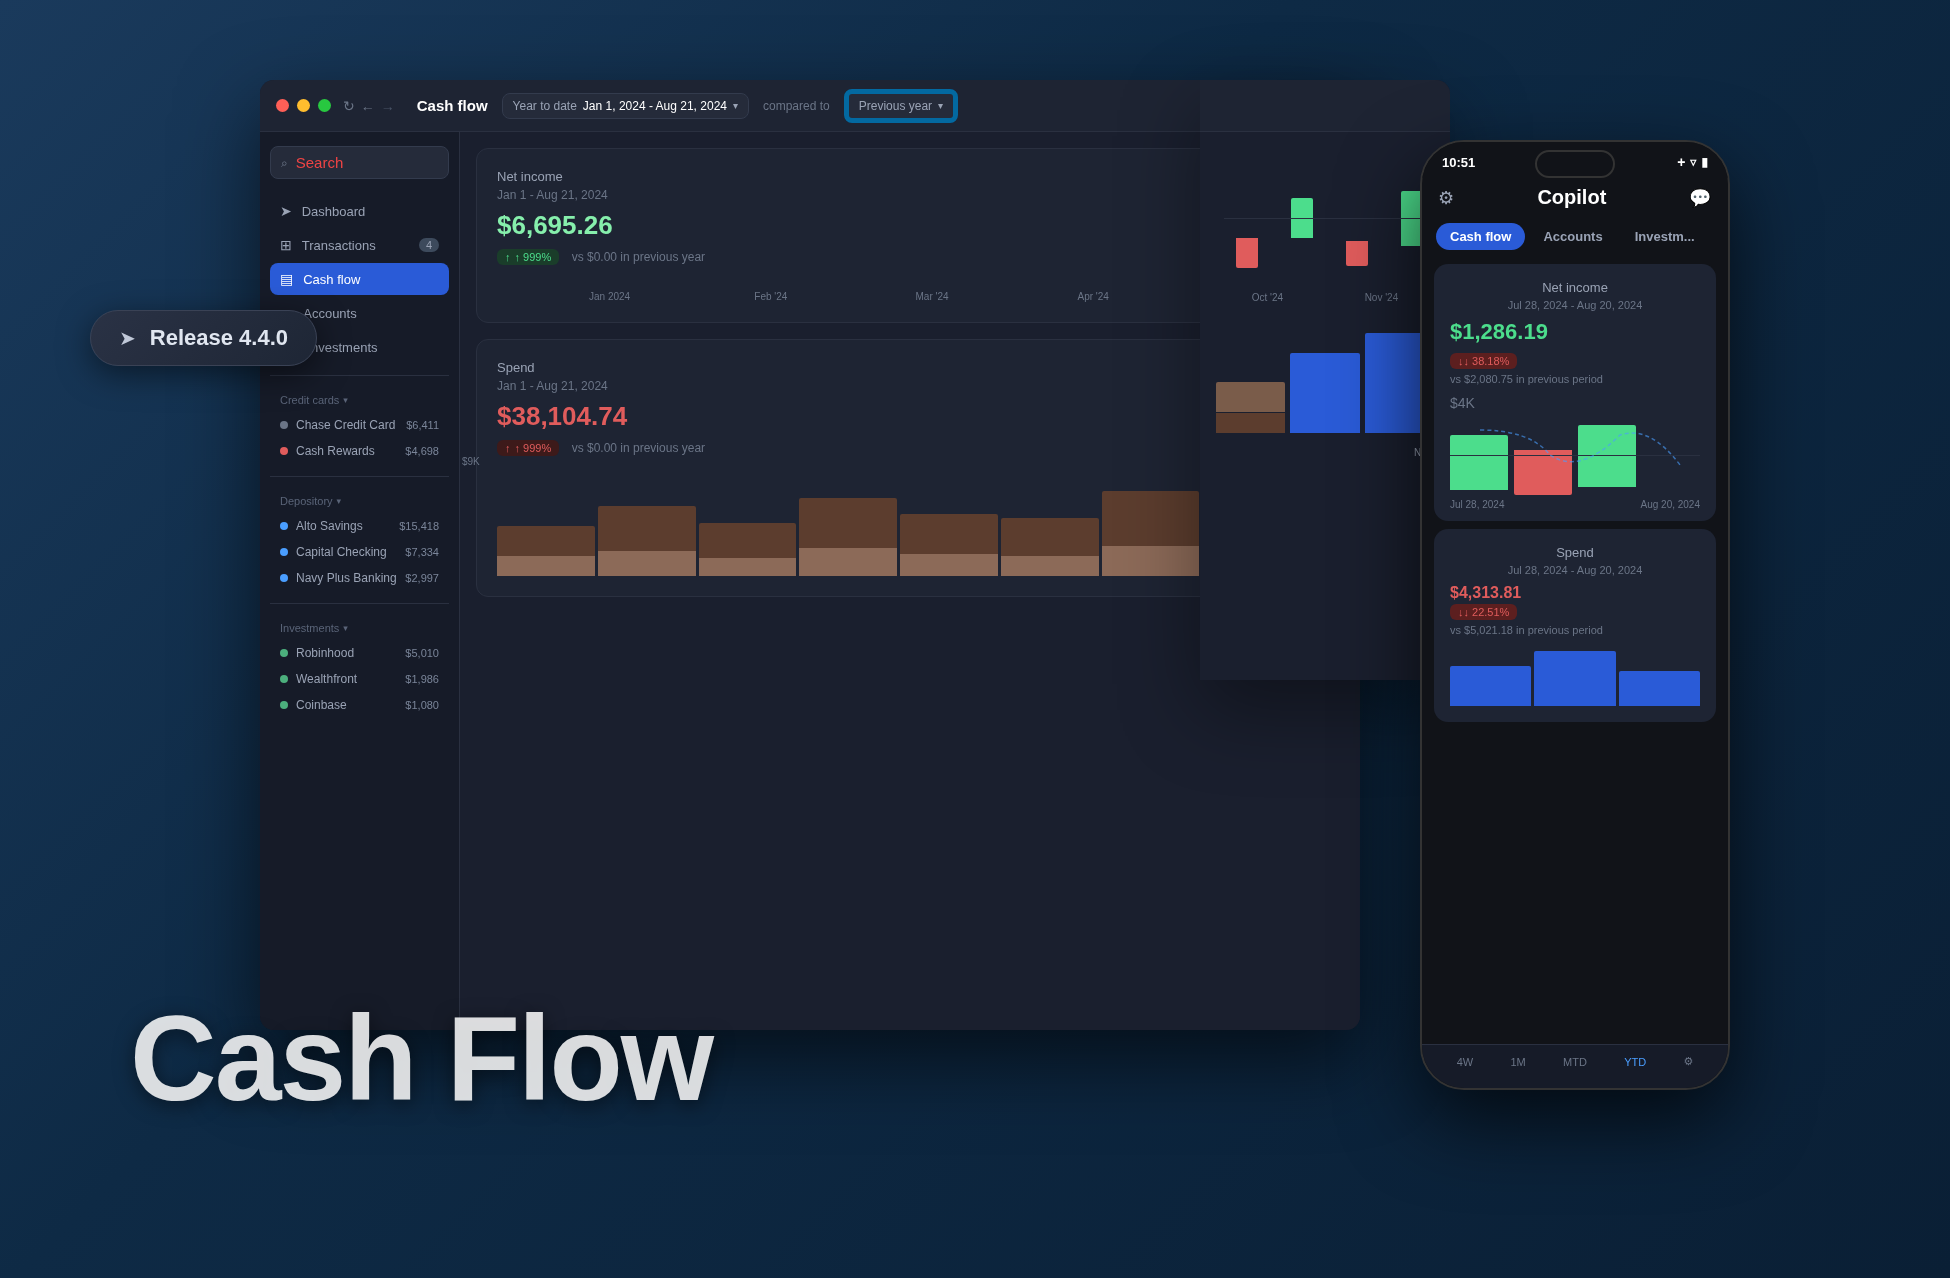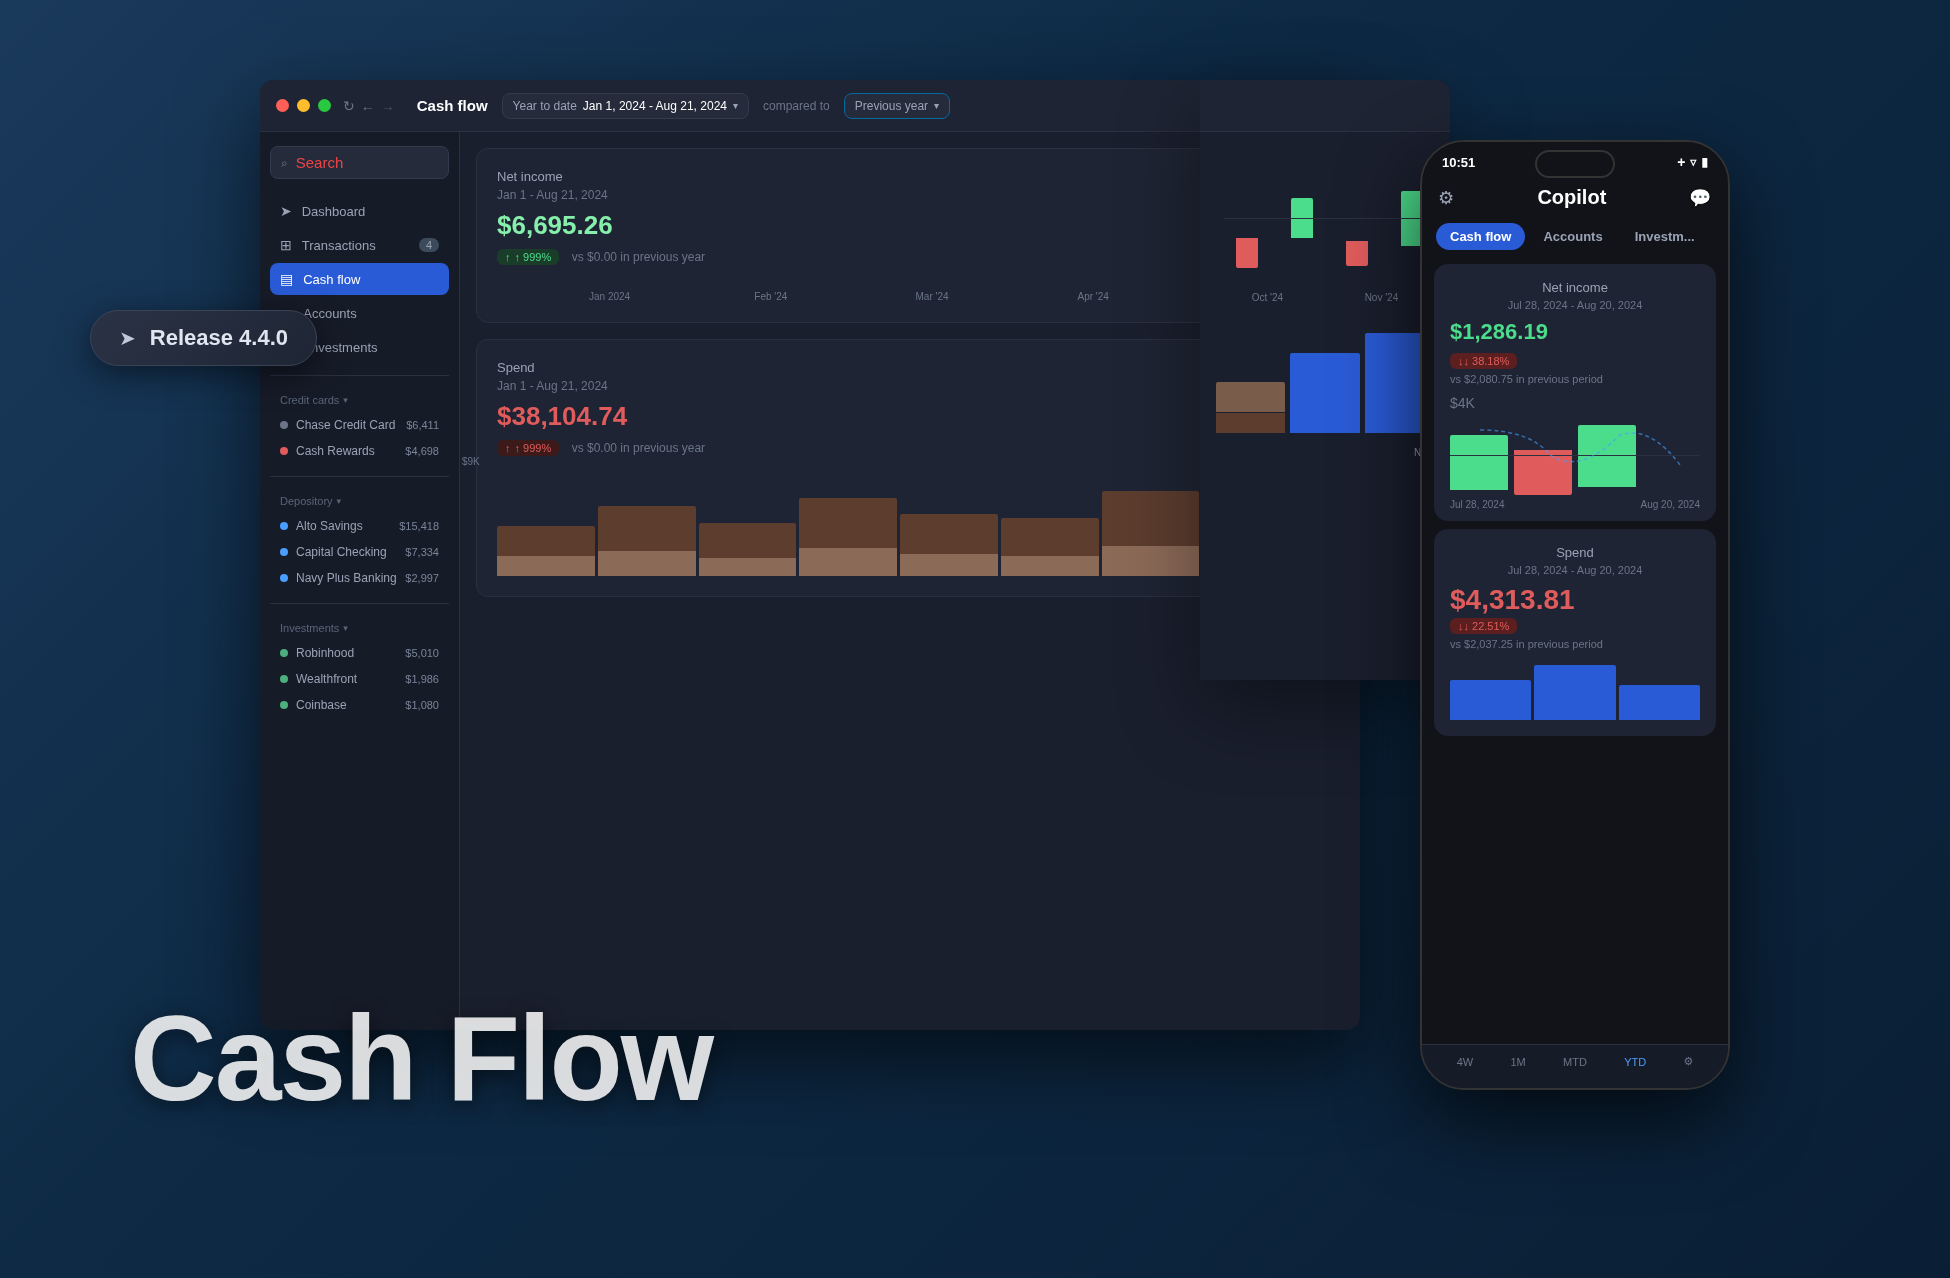--- a/index.html
+++ b/index.html
@@ -196,21 +196,21 @@
     .compared-text {
       color: #6b7587;
       font-size: 12px;
     }
 
     .prev-year-filter {
       display: flex;
       align-items: center;
       gap: 6px;
       background: #252b3a;
-      border: 1px solid #0369a1;
+      border: 5px solid #0369a1;
       border-radius: 8px;
       padding: 5px 10px;
       color: #9aa3b5;
       font-size: 12px;
       cursor: pointer;
     }
 
     .show-excluded {
       margin-left: auto;
       color: #6b7587;
@@ -496,21 +496,21 @@
       font-size: 11px;
     }
 
     .phone-chart-label {
       color: #6b7587;
       font-size: 10px;
     }
 
     .phone-spend-amount {
       color: #e05c5c;
-      font-size: 28px;
+      font-size: 16px;
       font-weight: 700;
     }
 
     .phone-bottom-nav {
       position: absolute;
       bottom: 0;
       left: 0;
       right: 0;
       background: #161b28;
       padding: 10px 16px 20px;
@@ -948,21 +948,21 @@
   <div class="phone-card">
     <div class="phone-card-title">Spend</div>
     <div class="phone-card-date">Jul 28, 2024 - Aug 20, 2024</div>
     <div class="phone-spend-amount">$4,313.81</div>
     <div>
       <span class="phone-badge-neg">
         <span>↓</span>
         <span>↓ 22.51%</span>
       </span>
     </div>
-    <div class="phone-vs-text">vs $2,037.25 in previous period</div>
+    <div class="phone-vs-text">vs $5,021.18 in previous period</div>
 
     <div style="display:flex;gap:3px;height:60px;align-items:flex-end;margin-top:10px;">
       <div style="flex:1;background:#2a5bd7;height:40px;border-radius:2px 2px 0 0;"></div>
       <div style="flex:1;background:#2a5bd7;height:55px;border-radius:2px 2px 0 0;"></div>
       <div style="flex:1;background:#2a5bd7;height:35px;border-radius:2px 2px 0 0;"></div>
     </div>
   </div>
 
   <div class="phone-bottom-nav">
     <span class="phone-nav-item">

